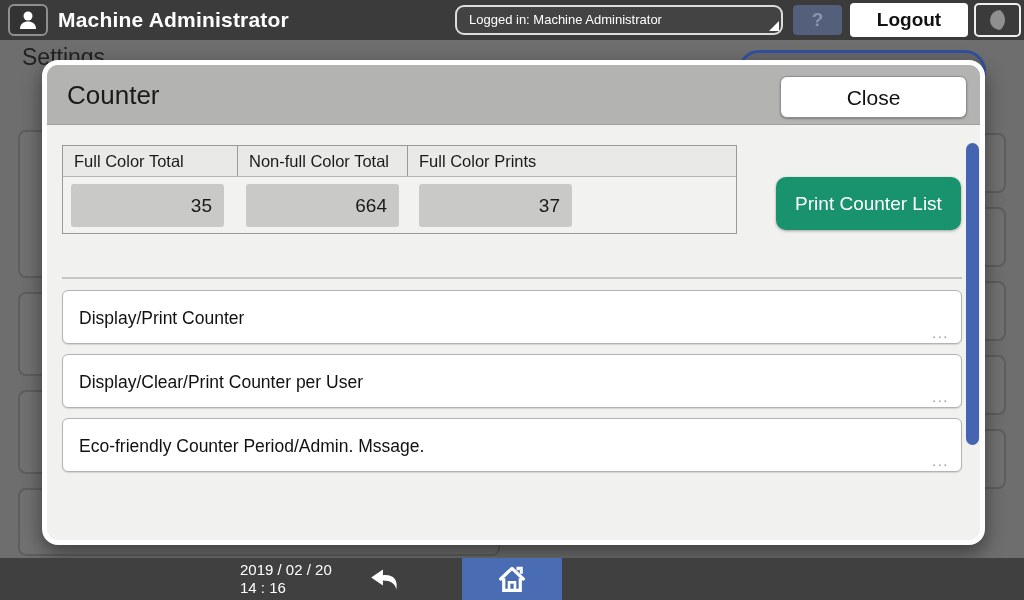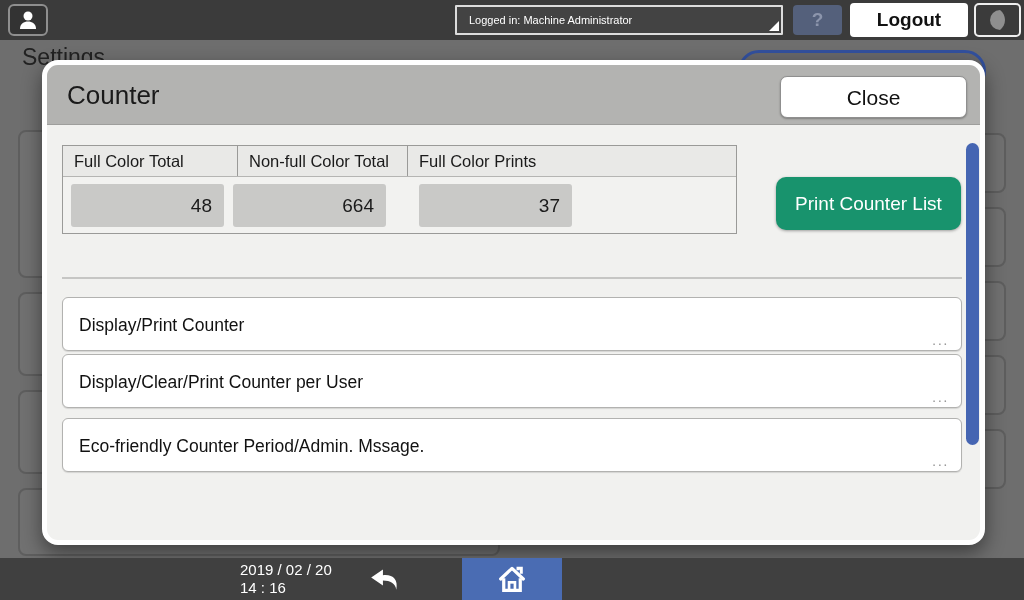--- a/index.html
+++ b/index.html
@@ -3,21 +3,21 @@
 <meta charset="utf-8">
 <style>
   * { margin:0; padding:0; box-sizing:border-box; }
   html,body { width:1024px; height:600px; overflow:hidden; }
   body { position:relative; background:#6e6e6e; font-family:"Liberation Sans", sans-serif; }
 
   
   .topbar { position:absolute; left:0; top:0; width:1024px; height:40px; background:#3b3b3b; z-index:30; }
   .user-badge { position:absolute; left:8px; top:4px; width:40px; height:32px; border:2px solid #8f8f8f; border-radius:6px; background:#333; display:flex; align-items:center; justify-content:center; }
   .topbar-title { position:absolute; left:58px; top:0; line-height:40px; color:#fff; font-size:21px; font-weight:600; letter-spacing:.2px; }
-  .login-dropdown { position:absolute; left:455px; top:5px; width:328px; height:30px; background:#434343; border:2px solid #dcdcdc; border-radius:1px; color:#fff; font-size:11px; padding-left:12px; line-height:26px; }
+  .login-dropdown { position:absolute; left:455px; top:5px; width:328px; height:30px; background:#434343; border:2px solid #dcdcdc; border-radius:9px; color:#fff; font-size:13px; padding-left:12px; line-height:26px; }
   .dropdown-corner { position:absolute; right:2px; bottom:2px; width:0; height:0; border-left:10px solid transparent; border-bottom:10px solid #fff; }
   .help-btn { position:absolute; left:793px; top:5px; width:49px; height:30px; background:#54607b; border-radius:4px; color:#8c95ac; font-size:19px; font-weight:bold; text-align:center; line-height:30px; }
   .logout-btn { position:absolute; left:850px; top:3px; width:118px; height:34px; background:#fff; border-radius:4px; color:#111; font-size:19px; font-weight:600; text-align:center; line-height:34px; }
   .moon-btn { position:absolute; left:974px; top:3px; width:47px; height:34px; border:2px solid #efefef; border-radius:5px; background:#3b3b3b; display:flex; align-items:center; justify-content:center; }
 
   
   .bg-page-title { position:absolute; left:22px; top:44px; font-size:23px; color:#222; z-index:1; }
   .ghost-card { position:absolute; border:2px solid #5e5e5e; border-radius:8px; background:#717171; z-index:1; }
   .search-pill { position:absolute; left:738px; top:50px; width:248px; height:42px; border:3px solid #32509e; border-radius:22px; background:#67676a; z-index:2; }
   .search-lens { position:absolute; left:12px; top:7px; width:20px; height:20px; border:3px solid #32509e; border-radius:50%; }
@@ -29,28 +29,28 @@
   .close-btn { position:absolute; right:13px; top:11px; width:187px; height:42px; background:#fff; border:1px solid #8f8f8f; border-radius:7px; box-shadow:0 1px 2px rgba(0,0,0,.3); font-size:21px; color:#111; text-align:center; line-height:42px; }
 
   .counter-table { position:absolute; left:15px; top:80px; width:675px; border:1px solid #9a9a98; }
   .table-head { display:flex; height:30px; background:#e9e9e7; }
   .th { font-size:16.5px; color:#1a1a1a; line-height:30px; padding-left:11px; }
   .th1 { width:175px; border-right:1px solid #9a9a98; }
   .th2 { width:170px; border-right:1px solid #9a9a98; }
   .th3 { width:328px; }
   .table-vals { position:relative; height:57px; background:#f2f2f0; border-top:1px solid #b5b5b3; }
   .val-box { position:absolute; top:7px; width:153px; height:43px; background:#c9c9c7; border-radius:3px; font-size:19px; color:#1a1a1a; line-height:43px; text-align:right; padding-right:12px; }
-  .vb1 { left:8px; } .vb2 { left:170px;text-align:right; } .vb3 { left:356px; }
+  .vb1 { left:8px; } .vb2 { left:183px;text-align:right; } .vb3 { left:356px; }
 
   .print-btn { position:absolute; left:729px; top:112px; width:185px; height:53px; background:#18936d; border-radius:10px; box-shadow:0 1px 3px rgba(0,0,0,.35); color:#fff; font-size:19px; text-align:center; line-height:53px; }
 
   .list-sep { position:absolute; left:15px; top:212px; width:900px; border-top:2px solid #c6c6c4; }
 
   .menu-item { position:absolute; left:15px; width:900px; height:54px; background:#fff; border:1px solid #b2b2b0; border-radius:6px; box-shadow:0 1px 1px rgba(0,0,0,.12); }
-  .mi1 { top:232px; } .mi2 { top:289px; } .mi3 { top:353px;padding-left:20px; } .mi4 { top:417px; height:70px; }
+  .mi1 { top:225px; } .mi2 { top:289px; } .mi3 { top:353px;padding-left:20px; } .mi4 { top:417px; height:70px; }
   .menu-label { position:absolute; left:16px; top:0; line-height:54px; font-size:17.5px; color:#111; }
   .menu-more { position:absolute; right:12px; bottom:2px; color:#999; font-size:15px; letter-spacing:1.5px; }
 
   .scrollbar { position:absolute; left:919px; top:78px; width:13px; height:302px; background:#4565b2; border-radius:7px; }
 
   
   .bottombar { position:absolute; left:0; top:558px; width:1024px; height:42px; background:#404040; z-index:30; }
   .datetime { position:absolute; left:240px; top:3px; color:#fff; font-size:15px; line-height:18px; }
   .back-btn { position:absolute; left:360px; top:2px; width:48px; height:38px; display:flex; align-items:center; justify-content:center; }
   .home-btn { position:absolute; left:462px; top:0; width:100px; height:42px; background:#4a6cb3; display:flex; align-items:center; justify-content:center; }
@@ -74,20 +74,21 @@
   <span class="search-lens"></span>
 </div>
 
 <div class="topbar">
   <div class="user-badge">
     <svg width="24" height="24" viewBox="0 0 24 24">
       <circle cx="12" cy="8" r="4.5" fill="#fff"></circle>
       <path d="M4 21 C4 15.5 8 13.5 12 13.5 C16 13.5 20 15.5 20 21 Z" fill="#fff"></path>
     </svg>
   </div>
+  <div class="topbar-title">Machine Administrator</div>
   <div class="login-dropdown">
     <span>Logged in: Machine Administrator</span>
     <span class="dropdown-corner"></span>
   </div>
   <div class="help-btn">?</div>
   <div class="logout-btn">Logout</div>
   <div class="moon-btn">
     <svg width="24" height="24" viewBox="0 0 24 24">
       <path d="M14 2 A10 10 0 0 0 14 22 A12.5 12.5 0 0 0 14 2 Z" fill="#8f8f8f"></path>
     </svg>
@@ -100,21 +101,21 @@
   </div>
   <div class="close-btn">Close</div>
 
   <div class="counter-table">
     <div class="table-head">
       <div class="th th1">Full Color Total</div>
       <div class="th th2">Non-full Color Total</div>
       <div class="th th3">Full Color Prints</div>
     </div>
     <div class="table-vals">
-      <div class="val-box vb1">48</div>
+      <div class="val-box vb1">35</div>
       <div class="val-box vb2">664</div>
       <div class="val-box vb3">37</div>
     </div>
   </div>
 
   <div class="print-btn">Print Counter List</div>
 
   <div class="list-sep"></div>
 
   <div class="menu-item mi1">

